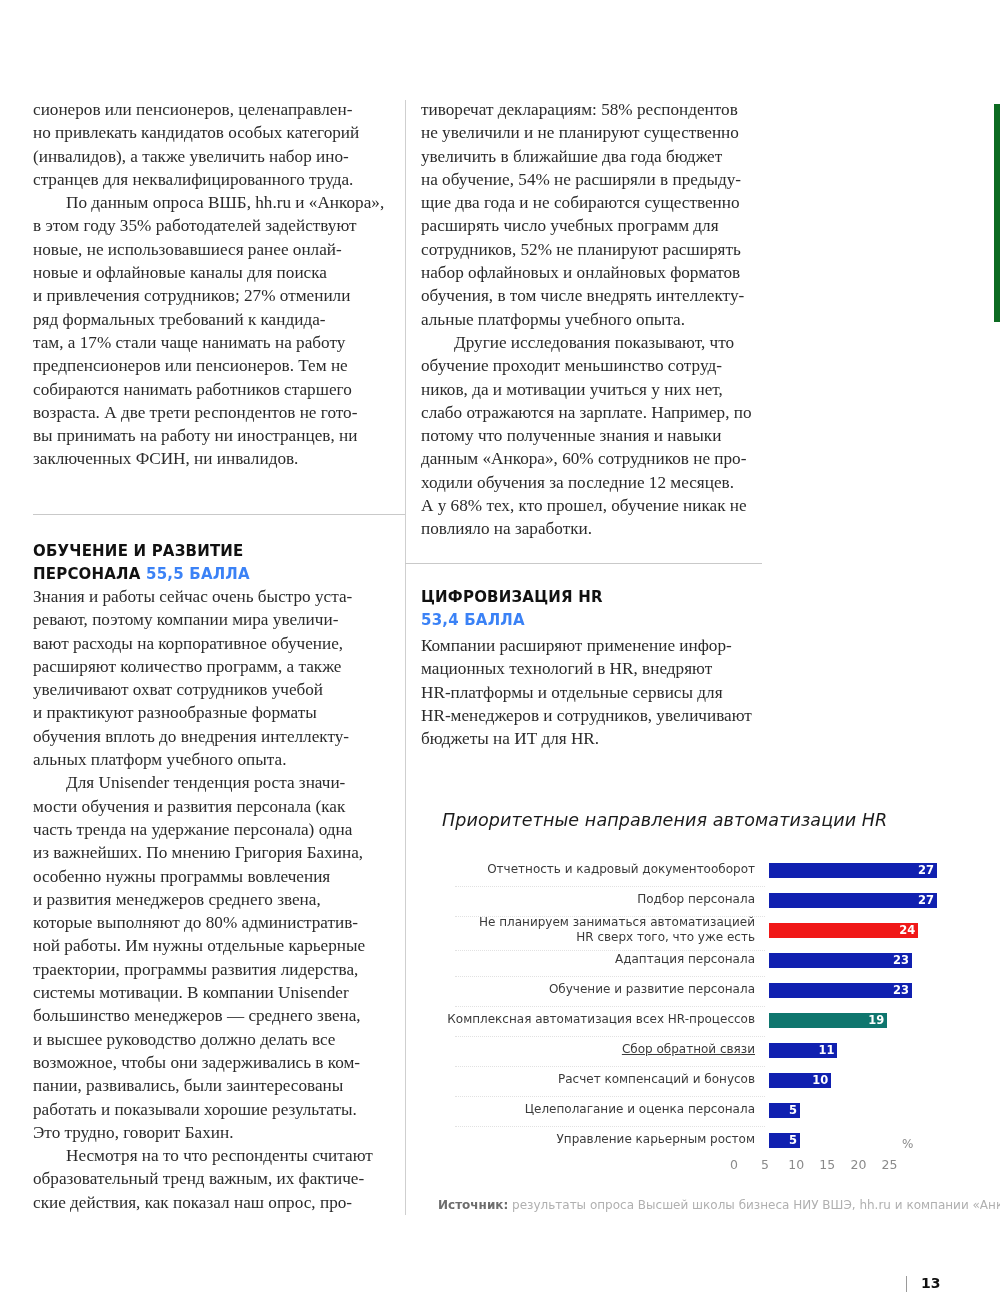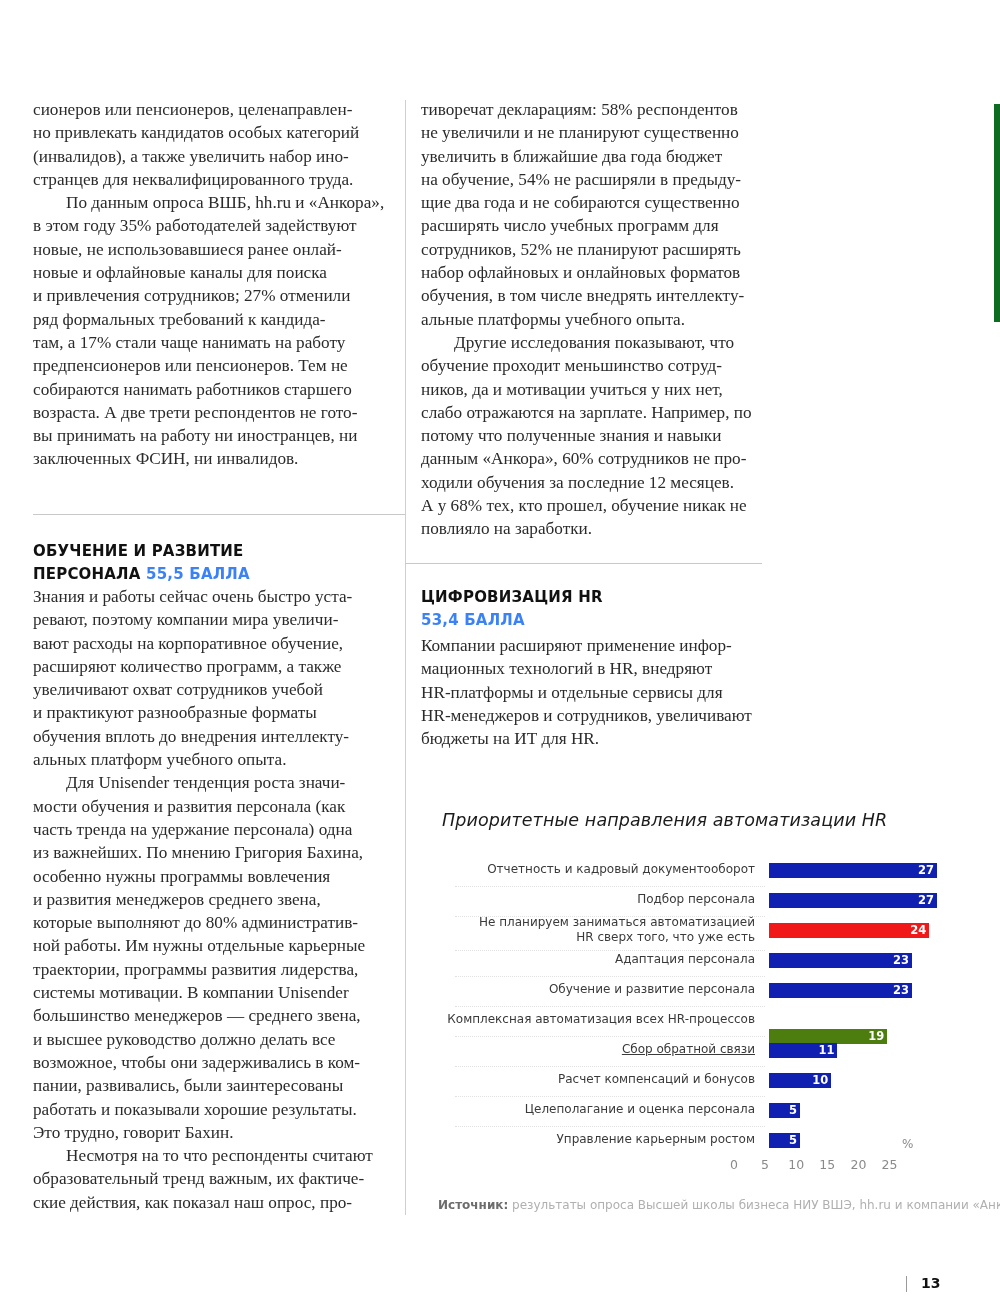--- a/index.html
+++ b/index.html
@@ -154,42 +154,42 @@
       </div>
       <div class="row" style="top: 92px;">
         <div class="row-label" style="top: 0px;">Подбор персонала</div>
         <div class="bar" style="top: 1px; width: 167.94px; background: rgb(16, 32, 176);">
           <span class="bar-val">27</span>
         </div>
         <div class="row-sep" style="top: 24px;"></div>
       </div>
       <div class="row" style="top: 118px;">
         <div class="row-label" style="top: -3px; width: 280px; white-space: normal;">Не планируем заниматься автоматизацией HR сверх того, что уже есть</div>
-        <div class="bar" style="top: 5px; width: 149.28px; background: rgb(240, 24, 24); padding-left: 11px;">
+        <div class="bar" style="top: 5px; width: 149.28px; background: rgb(240, 24, 24);">
           <span class="bar-val">24</span>
         </div>
         <div class="row-sep" style="top: 32px;"></div>
       </div>
       <div class="row" style="top: 152px;">
         <div class="row-label" style="top: 0px;">Адаптация персонала</div>
         <div class="bar" style="top: 1px; width: 143.06px; background: rgb(16, 32, 176);">
           <span class="bar-val">23</span>
         </div>
         <div class="row-sep" style="top: 24px;"></div>
       </div>
       <div class="row" style="top: 182px;">
         <div class="row-label" style="top: 0px;">Обучение и развитие персонала</div>
         <div class="bar" style="top: 1px; width: 143.06px; background: rgb(16, 32, 176);">
           <span class="bar-val">23</span>
         </div>
         <div class="row-sep" style="top: 24px;"></div>
       </div>
       <div class="row" style="top: 212px;">
         <div class="row-label" style="top: 0px;">Комплексная автоматизация всех HR-процессов</div>
-        <div class="bar" style="top: 17px; width: 118.18px; background: #4d7c0f;">
+        <div class="bar" style="top: 1px; width: 118.18px; background: #0f766e;">
           <span class="bar-val">19</span>
         </div>
         <div class="row-sep" style="top: 24px;"></div>
       </div>
       <div class="row" style="top: 242px;">
         <div class="row-label" style="top: 0px; text-decoration: underline;">Сбор обратной связи</div>
         <div class="bar" style="top: 1px; width: 68.42px; background: rgb(16, 32, 176);">
           <span class="bar-val">11</span>
         </div>
         <div class="row-sep" style="top: 24px;"></div>

